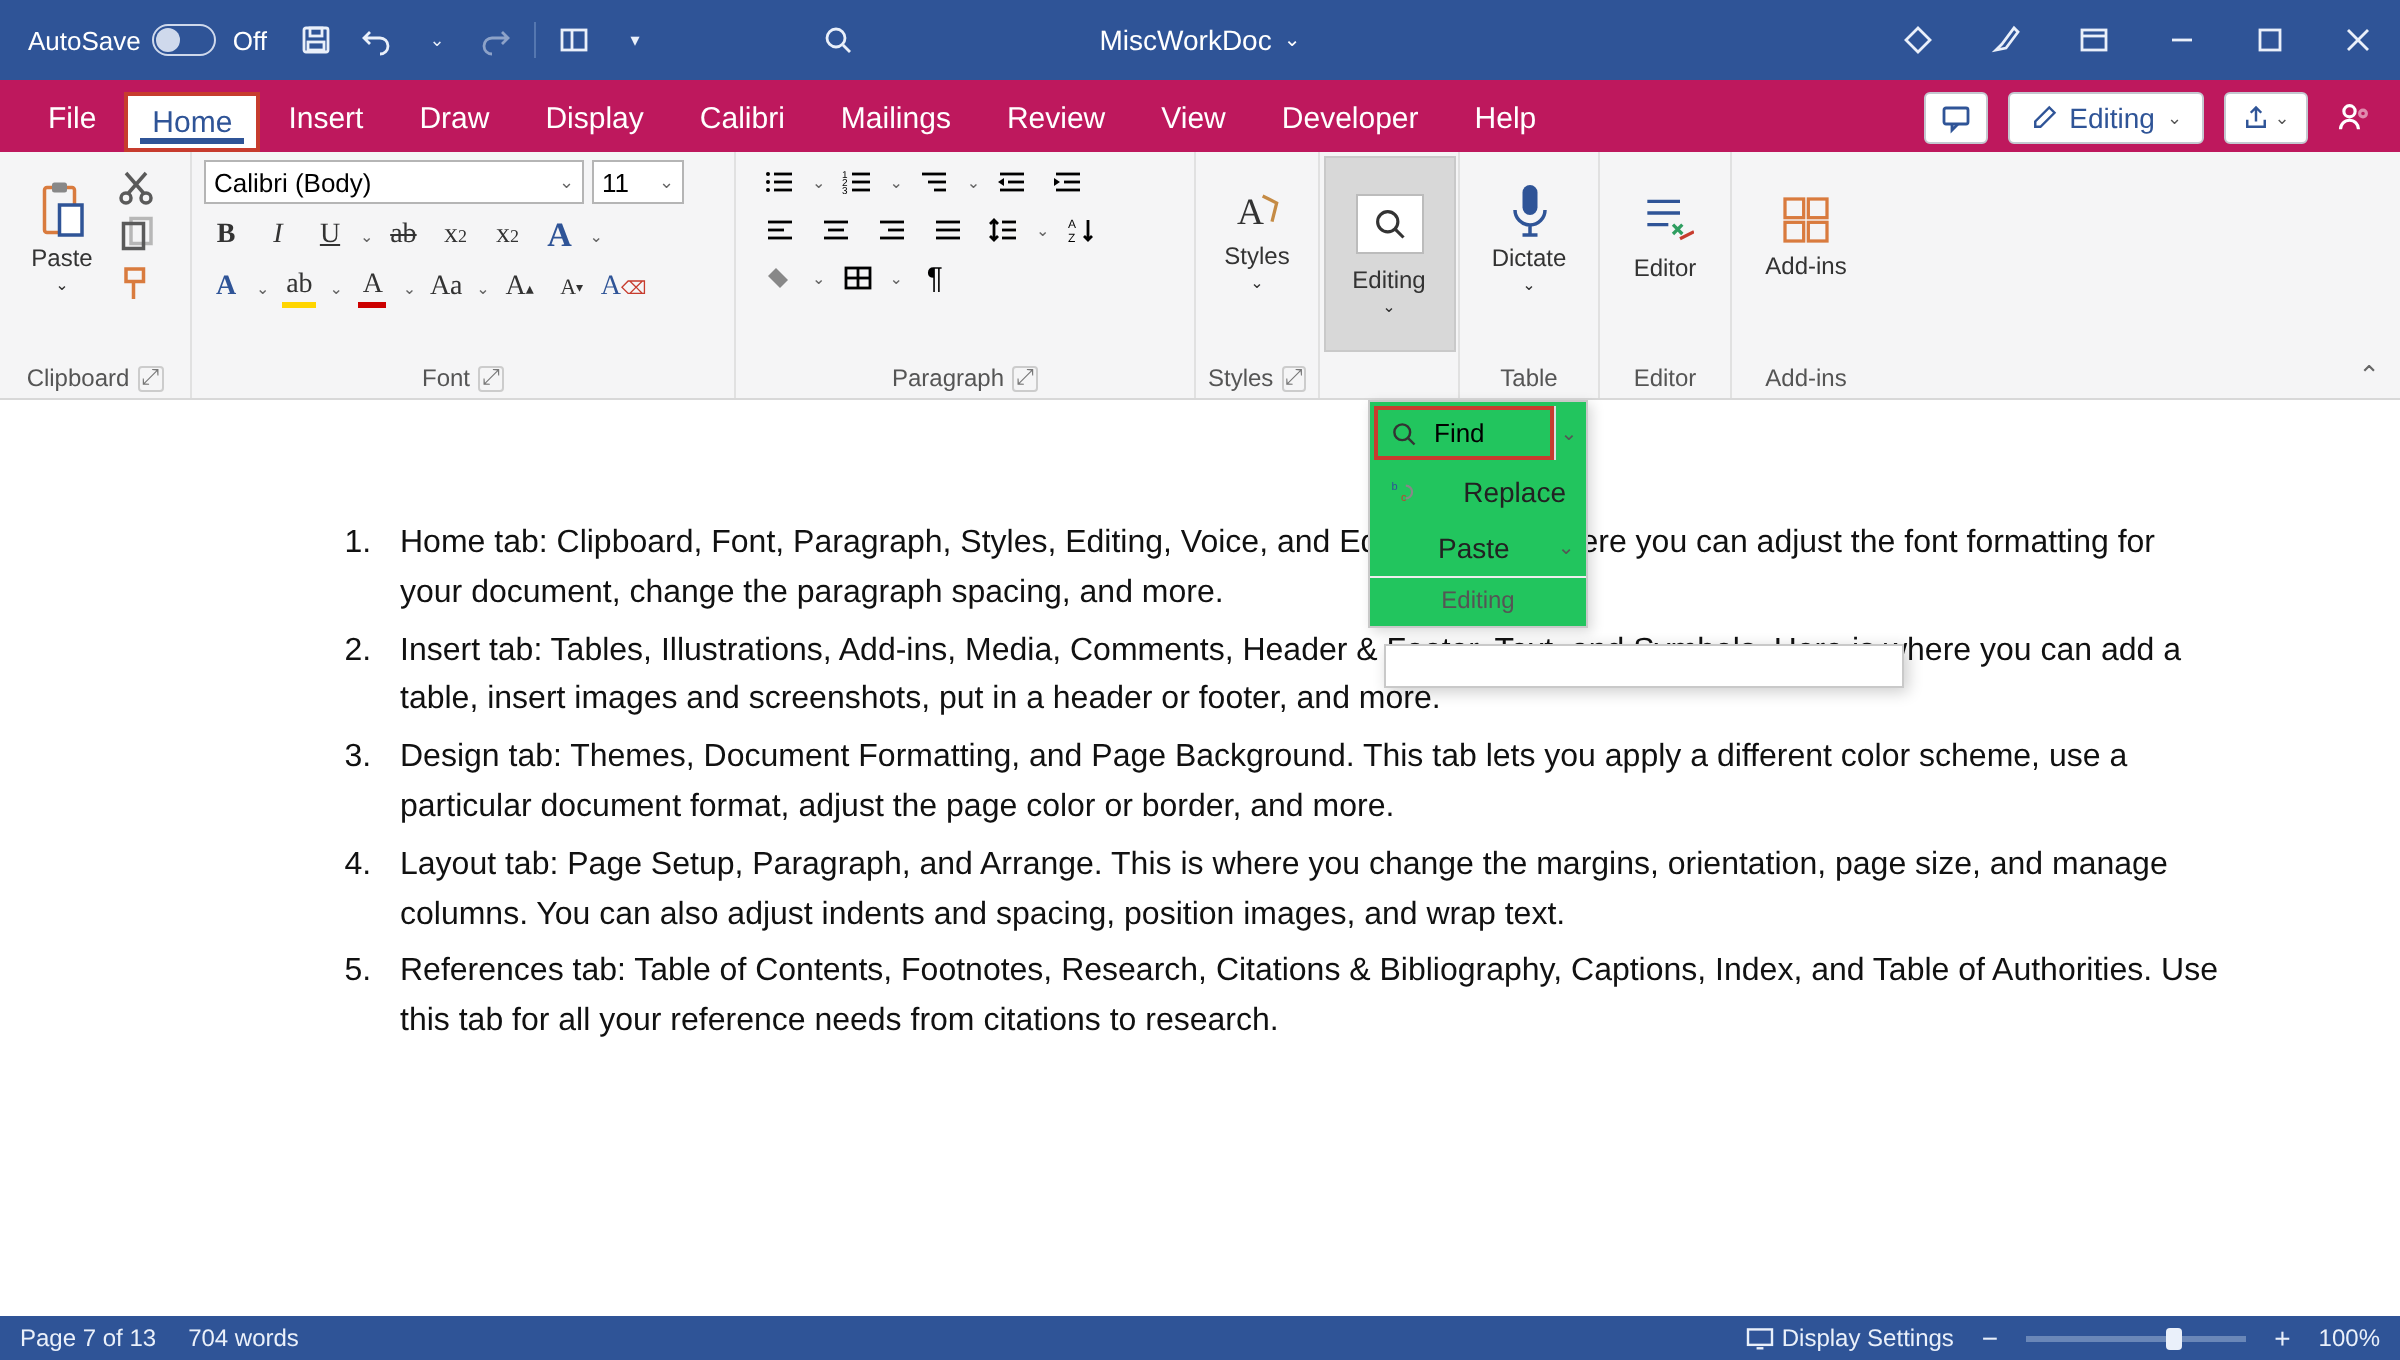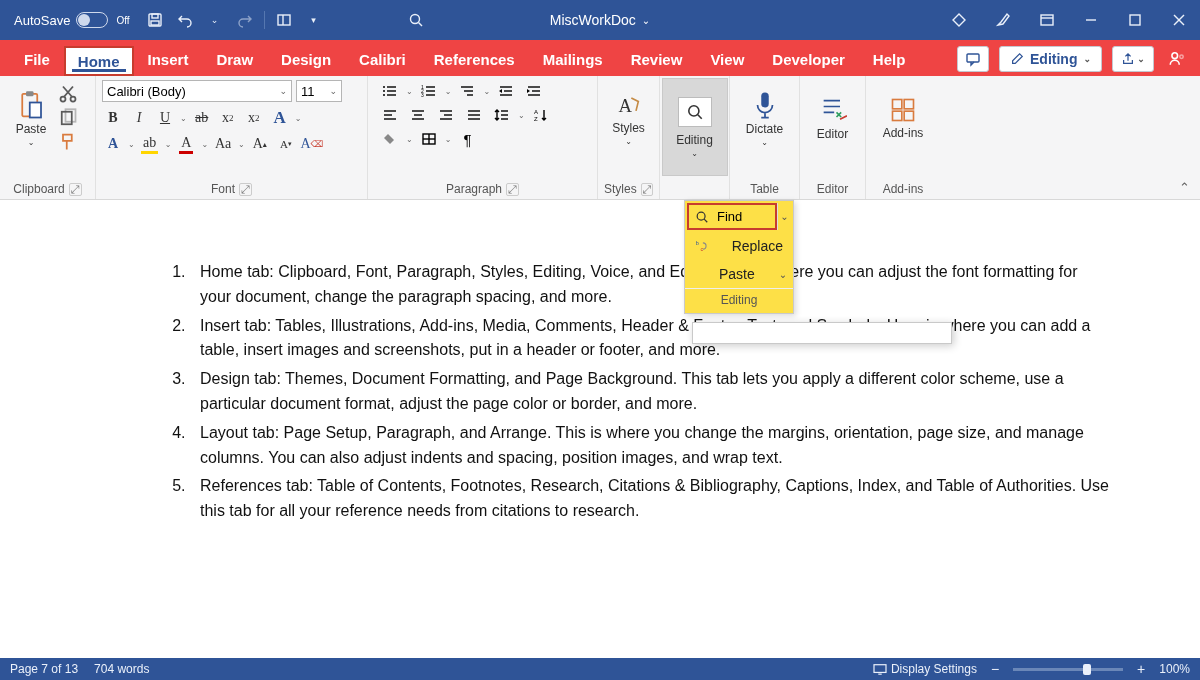--- a/index.html
+++ b/index.html
@@ -3,32 +3,32 @@
 <meta charset="utf-8">
 <style>
   * { box-sizing: border-box; margin: 0; padding: 0; }
   body { font-family: "Segoe UI", Arial, sans-serif; font-size: 13px; background: #fff; width: 1200px; height: 680px; overflow: hidden; position: relative; }
   
   
   .titlebar { background: #2f5497; height: 40px; display: flex; align-items: center; color: #fff; position: relative; }
   .autosave { display: flex; align-items: center; gap: 6px; margin-left: 14px; font-size: 13px; }
   .autosave-toggle { width: 32px; height: 16px; border: 1px solid #cfd9ec; border-radius: 9px; position: relative; display: inline-block; }
   .autosave-toggle::after { content: ""; position: absolute; left: 1px; top: 1px; width: 12px; height: 12px; background: #cfd9ec; border-radius: 50%; }
-  .autosave-off { font-size: 10px; margin-left: 2px; }
+  .autosave-off { font-size: 13px; margin-left: 2px; }
   .qat { display: flex; align-items: center; gap: 8px; margin-left: 14px; }
   .qat-btn { width: 22px; height: 22px; display: flex; align-items: center; justify-content: center; color: #eaf0fa; }
   .qat-divider { width: 1px; height: 18px; background: #5577b0; }
   .doc-title { position: absolute; left: 50%; transform: translateX(-50%); display: flex; align-items: center; gap: 6px; font-size: 14px; }
   .search-center { margin-left: 80px; color: #eaf0fa; }
   .win-controls { margin-left: auto; display: flex; align-items: center; gap: 2px; }
   .win-btn { width: 42px; height: 40px; display: flex; align-items: center; justify-content: center; color: #eaf0fa; }
   .win-btn svg, .qat-btn svg { width: 16px; height: 16px; }
   
   
-  .tabstrip { background: #ef4444; height: 36px; display: flex; align-items: flex-end; padding: 0 10px; color: #fff; font-size: 15px; font-weight: bold; }
+  .tabstrip { background: #be185d; height: 36px; display: flex; align-items: flex-end; padding: 0 10px; color: #fff; font-size: 15px; }
   .tab { padding: 7px 14px 8px; cursor: default; }
   .tab.home-active { background:#fff; color:#2f5497; border: 2px solid #c73c2e; padding:5px 12px 4px 12px; position:relative;}
   .tab.home-active::after{content:"";position:absolute;left:6px;right:6px;bottom:2px;height:3px;background:#2f5497;}
   .tabstrip-right { margin-left: auto; display: flex; align-items: center; gap: 10px; padding-bottom: 4px; }
   .comments-btn, .editing-mode-btn, .share-btn { background:#fff; border:1px solid #c4c8d0; border-radius:3px; height:26px; display:flex; align-items:center; justify-content:center; }
   .comments-btn{ width:32px;}
   .editing-mode-btn { padding: 0 10px; gap:6px; color:#2f5497; font-size:14px;}
   .share-btn { width:42px; gap:2px; color:#2f5497;}
   .presence { width: 26px; height: 26px; display:flex;align-items:center;justify-content:center; color:#fff;}
   
@@ -47,21 +47,21 @@
   .combo-arrow{font-size:9px;color:#666;}
   .fmt-btn { width:22px; height:20px; display:flex;align-items:center;justify-content:center; font-size:14px; color:#333; font-family:"Times New Roman",serif;}
   .para-btn { width:24px; height:18px; display:flex;align-items:center;justify-content:center;}
   
   .editing-big { background: #e7e7e7; border:1px solid #c9c9c9; }
   .editing-big.sel { background:#d8d8d8;}
   
   .ribbon-collapse { position:absolute; right:10px; bottom:4px; color:#666;}
   
   
-  .edit-dropdown { position: absolute; left: 684px; top: 200px; width: 110px; background: #fde047; border: 1px solid #c9c9c9; box-shadow: 2px 2px 6px rgba(0,0,0,0.15); z-index: 5; }
+  .edit-dropdown { position: absolute; left: 684px; top: 200px; width: 110px; background: #22c55e; border: 1px solid #c9c9c9; box-shadow: 2px 2px 6px rgba(0,0,0,0.15); z-index: 5; }
   .edit-item { display: flex; align-items: center; gap: 24px; padding: 6px 10px; font-size: 14px; color:#222;}
   .edit-item .caret { margin-left:auto; font-size:10px; color:#555;}
   .edit-split { width:14px; border-left:1px solid #ddd; align-self:stretch; display:flex;align-items:center;justify-content:center; font-size:10px;color:#555;}
   .edit-find-row{display:flex;align-items:stretch; margin:2px;}
   .edit-find-main{flex:1; display:flex;align-items:center;gap:8px; padding:4px 6px; border:2px solid #c73c2e;}
   .edit-group-lbl { text-align:center; font-size:12px; color:#555; padding:4px 0 6px; border-top:1px solid #eee;}
   
   
   .tooltip { position: absolute; left: 692px; top: 322px; width: 260px; background: #fff; border: 1px solid #c9c9c9; box-shadow: 2px 2px 8px rgba(0,0,0,0.2); padding: 10px 12px; z-index: 6; }
   .tooltip-title { font-weight: 700; font-size: 13px; color:#222; margin-bottom:4px;}
@@ -166,23 +166,22 @@
         </svg>
       </div>
   </div>
 </div>
 
 <div class="tabstrip">
   <div class="tab">File</div>
   <div class="tab home-active">Home</div>
   <div class="tab">Insert</div>
   <div class="tab">Draw</div>
-  <div class="tab">Design</div>
+  <div class="tab">Display</div>
   <div class="tab">Calibri</div>
-  <div class="tab">References</div>
   <div class="tab">Mailings</div>
   <div class="tab">Review</div>
   <div class="tab">View</div>
   <div class="tab">Developer</div>
   <div class="tab">Help</div>
   <div class="tabstrip-right">
     <div class="comments-btn blue">
         <svg width="16" height="16" viewBox="0 0 16 16">
           <rect x="2" y="3" width="12" height="8" rx="1"></rect>
           <path d="M6 11 L6 14 L9 11"></path>

